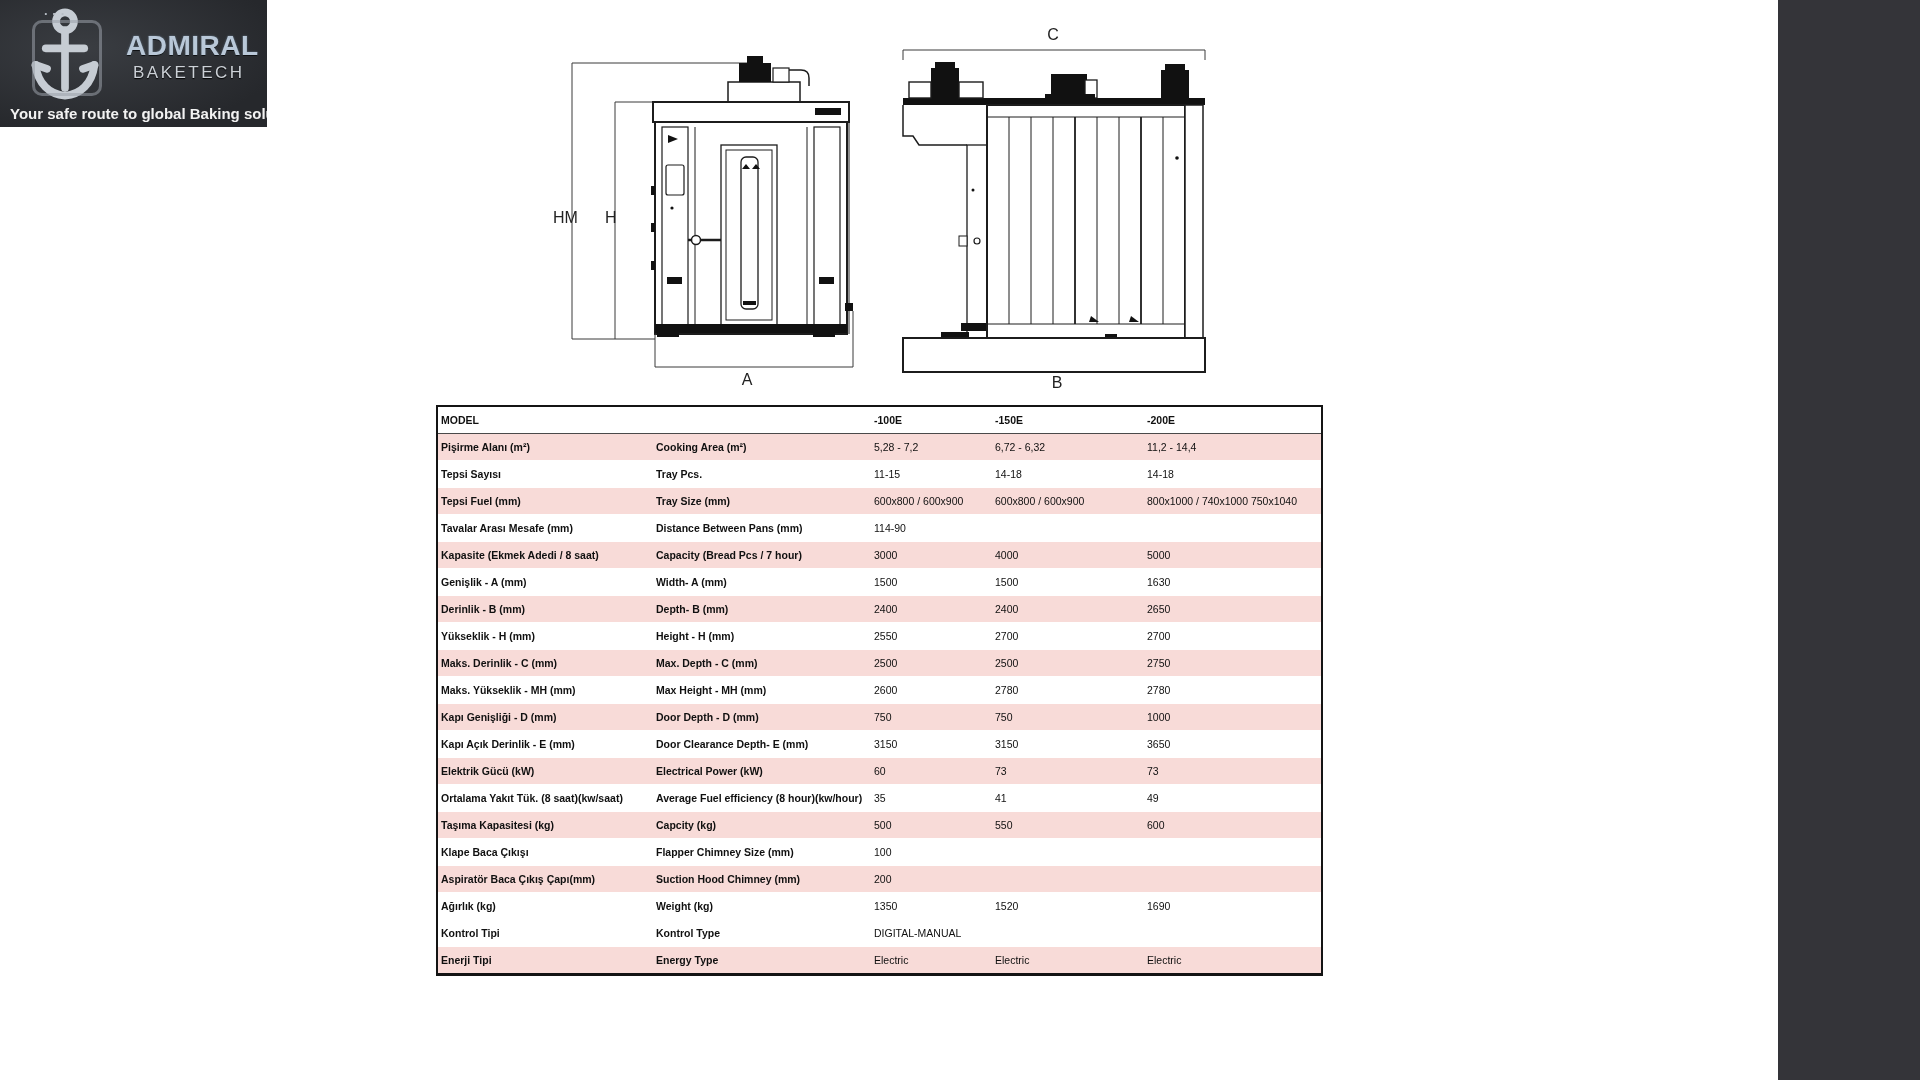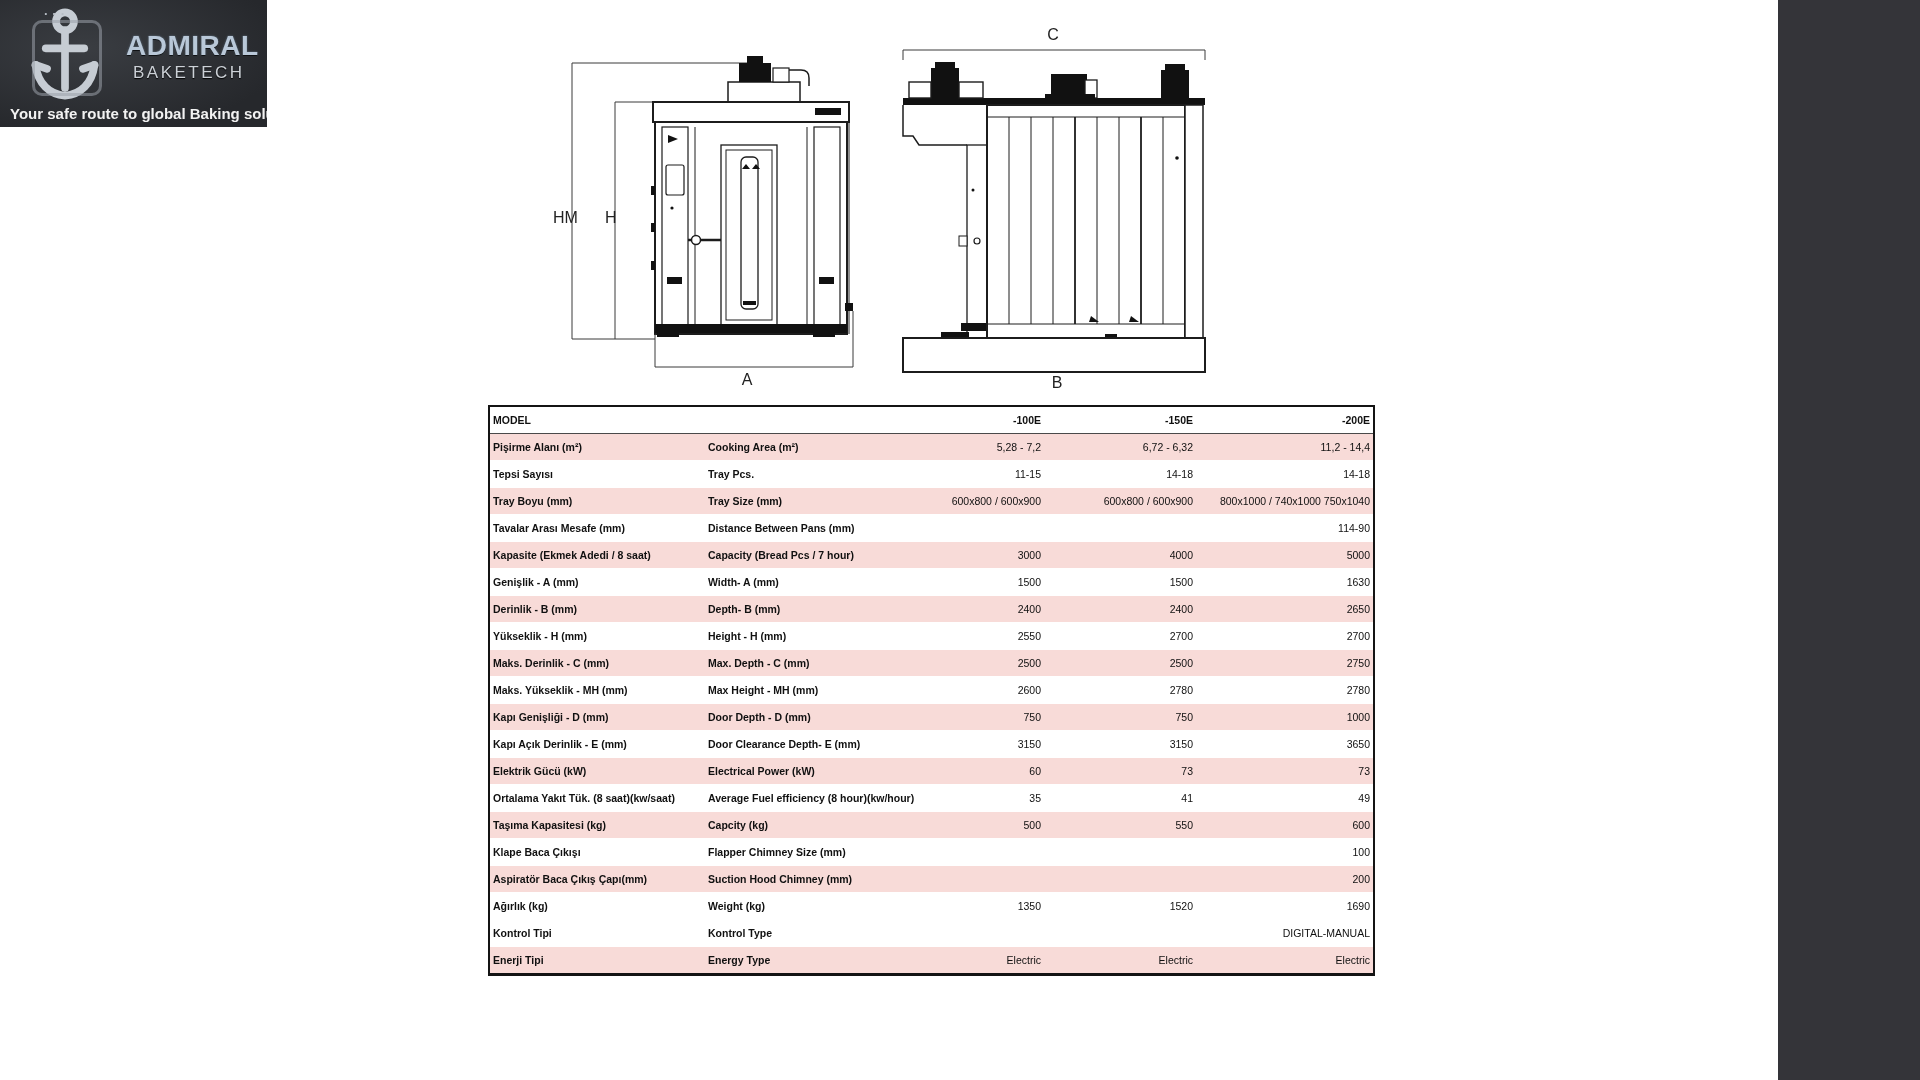--- a/index.html
+++ b/index.html
@@ -23,26 +23,26 @@
   .brand2{position:absolute;left:133px;top:63px;font-size:17px;font-weight:normal;letter-spacing:2.5px;
           color:#ccd1d7;text-shadow:0 1px 1px #000;}
   .tagline{position:absolute;left:10px;top:105px;width:250px;font-size:15px;
            font-weight:bold;color:#f2f2f2;white-space:nowrap;}
 
   
   .drawings{position:absolute;left:545px;top:18px;width:680px;height:380px;}
   .drawings text{font-family:"Liberation Sans",sans-serif;font-size:16px;fill:#222;}
 
   
-  table.spec{position:absolute;left:488px;top:405px;width:885px;border-collapse:collapse;
+  table.spec{position:absolute;left:436px;top:405px;width:885px;border-collapse:collapse;
              table-layout:fixed;border:2px solid #141414;border-bottom-width:3px;
              font-size:10.5px;color:#101010;}
   table.spec td{height:26px;padding:0 3px;white-space:nowrap;overflow:visible;vertical-align:middle;}
   td.c-tr,td.c-en{font-weight:bold;text-align:left;}
-  td.c-val{text-align:right;font-weight:normal;}
+  td.c-val{text-align:left;font-weight:normal;}
   thead tr{border-bottom:1px solid #4a4a4a;}
   thead td{font-weight:bold;}
   tbody tr{border-top:1.5px solid #fff;}
   tbody tr.stripe{background:var(--stripe,#f8dbd8);}
 </style>
 </head>
 <body>
 
 <div id="page">
 
@@ -194,21 +194,21 @@
           <td class="c-val">11,2 - 14,4</td>
         </tr>
         <tr>
           <td class="c-tr">Tepsi Sayısı</td>
           <td class="c-en">Tray Pcs.</td>
           <td class="c-val">11-15</td>
           <td class="c-val">14-18</td>
           <td class="c-val">14-18</td>
         </tr>
         <tr class="stripe">
-          <td class="c-tr">Tray Boyu (mm)</td>
+          <td class="c-tr">Tepsi Fuel (mm)</td>
           <td class="c-en">Tray Size (mm)</td>
           <td class="c-val">600x800 / 600x900</td>
           <td class="c-val">600x800 / 600x900</td>
           <td class="c-val">800x1000 / 740x1000 750x1040</td>
         </tr>
         <tr>
           <td class="c-tr">Tavalar Arası Mesafe (mm)</td>
           <td class="c-en">Distance Between Pans (mm)</td>
           <td class="c-val" colspan="3">114-90</td>
         </tr>

